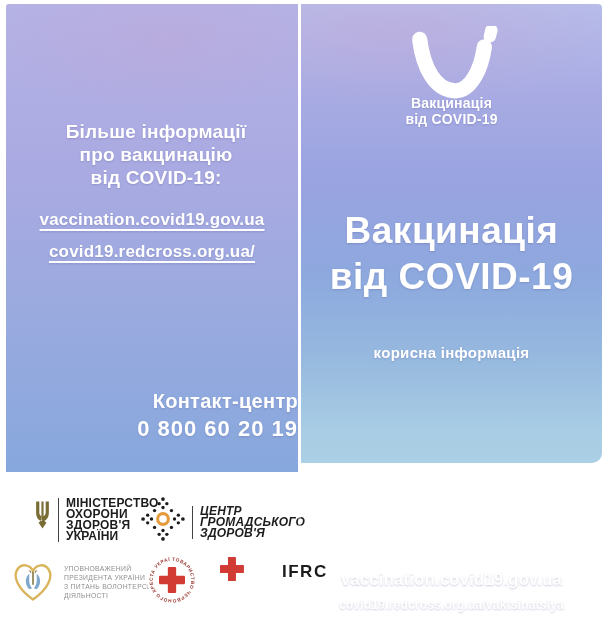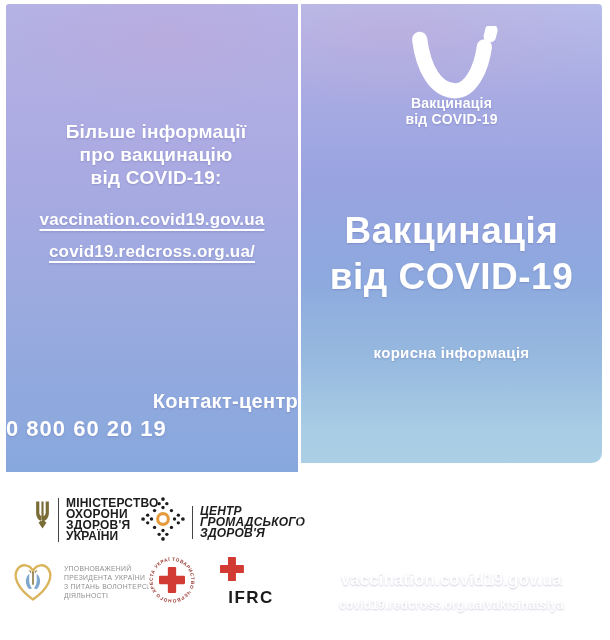--- a/index.html
+++ b/index.html
@@ -46,21 +46,21 @@
     text-decoration:underline; text-underline-offset:4px; text-decoration-thickness:2px;
   }
   .link1 { top:206px; }
   .link2a { top:238px; }
   .link2b { top:279px; }
   .contact-label {
     position:absolute; top:386px; left:0; width:100%; text-align:right;
     font-size:20px; font-weight:bold; letter-spacing:0.3px;
   }
   .contact-phone {
-    position:absolute; top:412px; left:0; width:100%; text-align:left;
+    position:absolute; top:412px; left:0; width:100%; text-align:right;
     font-size:22px; font-weight:bold; letter-spacing:1px;
   }
 
   
   .v-logo { position:absolute; top:22px; left:0; width:100%; display:flex; justify-content:center; }
   .v-caption {
     position:absolute; top:92px; left:0; width:100%; text-align:center;
     font-size:14px; font-weight:bold; line-height:15.5px; letter-spacing:0.2px;
   }
   .cover-title {
@@ -87,21 +87,21 @@
     font-size:12px; font-weight:bold; color:#1d1d1d; line-height:11px; letter-spacing:0.2px;
     border-left:1px solid #444; padding-left:7px;
   }
   .logo-phc { left:134px; top:24px; gap:6px;font-style:italic; }
   .phc-text { margin-top:10px; }
   .logo-comm { left:4px; top:86px; gap:8px; }
   .comm-text {
     font-size:6.8px; color:#8f8f8f; line-height:9px; letter-spacing:0.3px; margin-top:6px;
   }
   .logo-redcross { left:140px; top:82px; }
-  .logo-ifrc { left:214px; top:84px; flex-direction:column; align-items:center; }
+  .logo-ifrc { left:214px; top:84px; flex-direction:row; align-items:center; }
   .ifrc-label {
     font-size:17px; font-weight:bold; color:var(--ifrc-black); letter-spacing:1.5px; margin-top:1px;
   }
 
   
   .fill-red   { fill:var(--red-cross-red); }
   .fill-olive { fill:var(--tryzub-olive); }
   .fill-dot   { fill:#1d1d1d; }
   .stroke-orange { stroke:var(--phc-ring-orange); }
   .stroke-gold   { stroke:var(--heart-gold); }

